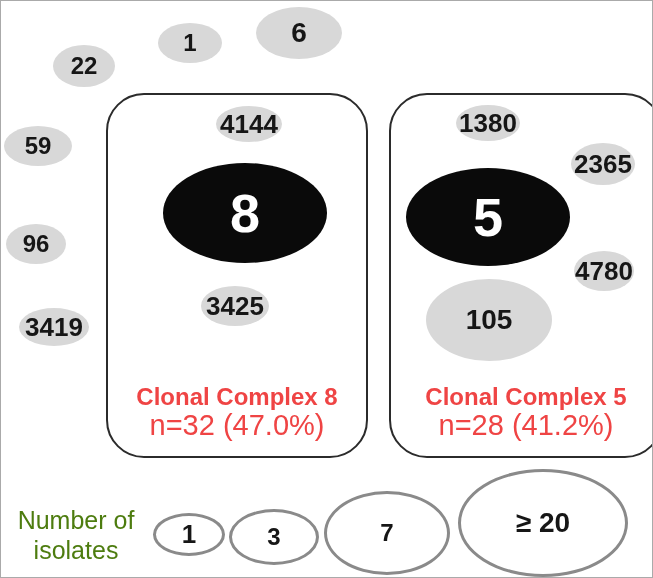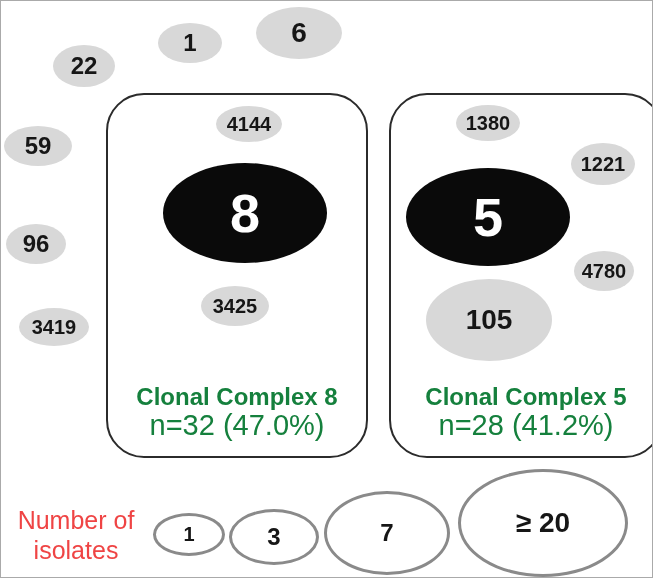--- a/index.html
+++ b/index.html
@@ -14,47 +14,47 @@
   .connectors{position:absolute;left:0;top:0;z-index:1;}
   .complex-box{
     position:absolute;
     border:2px solid #2b2b2b;
     border-radius:38px;
     background:#ffffff;
     z-index:2;
   }
   .box-label{
     position:absolute;left:0;right:0;top:288px;
-    text-align:center;color:#15803d;z-index:3;
+    text-align:center;color:#ef4444;z-index:3;
   }
   .box-title{font-size:24px;font-weight:bold;line-height:28px;}
   .box-subtitle{font-size:29px;font-weight:normal;line-height:28px;}
   .node{
     position:absolute;
     border-radius:50%;
     display:flex;align-items:center;justify-content:center;
     z-index:4;
     font-weight:bold;color:#161616;
   }
   .node.gray{background:#d8d8d8;}
   .node.dark{background:#0a0a0a;color:#ffffff;}
-  .fs22{font-size:20px;}
+  .fs22{font-size:26px;}
   .fs24{font-size:24px;}
   .fs28{font-size:28px;}
   .fs54{font-size:54px;}
   .legend-node{
     position:absolute;border-radius:50%;
     background:#ffffff;border:3px solid #8a8a8a;
     display:flex;align-items:center;justify-content:center;
     font-weight:bold;color:#161616;z-index:4;
   }
   .legend-node.big{font-weight:600;font-size:28px;}
   .legend-text{
     position:absolute;left:6px;top:504px;width:138px;
-    text-align:center;font-size:25px;line-height:30px;color:#ef4444;z-index:4;
+    text-align:center;font-size:25px;line-height:30px;color:#4d7c0f;z-index:4;
   }
 </style>
 </head>
 <body>
 
 <div class="canvas">
 
   <svg class="connectors" width="651" height="576">
     <line x1="244" y1="123" x2="244" y2="212" stroke="#444" stroke-width="2"></line>
     <line x1="244" y1="212" x2="247" y2="305" stroke="#444" stroke-width="2"></line>
@@ -83,21 +83,21 @@
   <div class="node gray fs22" style="left:200px;top:285px;width:68px;height:40px">3425</div>
 
   <div class="complex-box" style="left:388px;top:92px;width:270px;height:361px">
     <div class="box-label">
       <div class="box-title">Clonal Complex 5</div>
       <div class="box-subtitle">n=28 (41.2%)</div>
     </div>
   </div>
 
   <div class="node gray fs22" style="left:455px;top:104px;width:64px;height:36px">1380</div>
-  <div class="node gray fs22" style="left:570px;top:142px;width:64px;height:42px">1221</div>
+  <div class="node gray fs22" style="left:570px;top:142px;width:64px;height:42px">2365</div>
   <div class="node dark fs54" style="left:405px;top:167px;width:164px;height:98px">5</div>
   <div class="node gray fs22" style="left:573px;top:250px;width:60px;height:40px">4780</div>
   <div class="node gray fs28" style="left:425px;top:278px;width:126px;height:82px">105</div>
 
   <div class="legend-text">
     <div>Number of</div>
     <div>isolates</div>
   </div>
   <div class="legend-node fs22" style="left:152px;top:512px;width:66px;height:37px">1</div>
   <div class="legend-node fs24" style="left:228px;top:508px;width:84px;height:50px">3</div>

